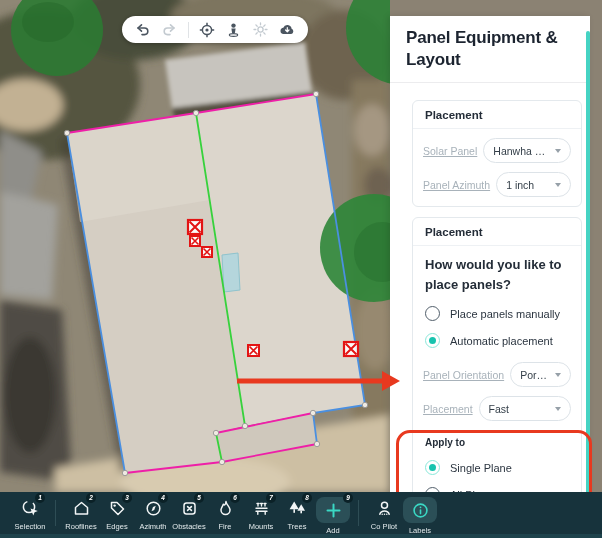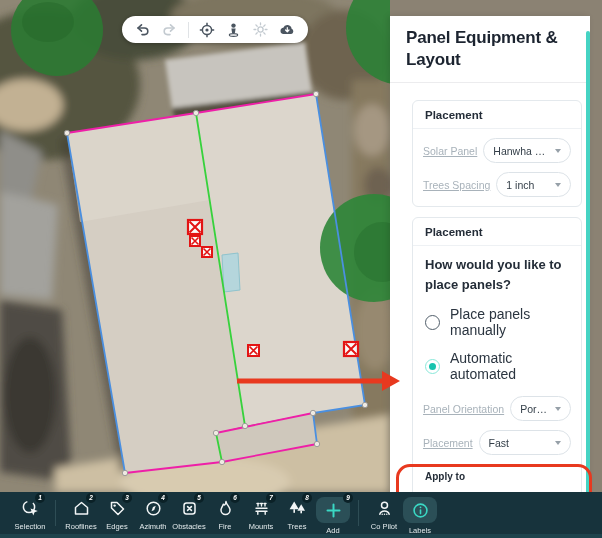--- a/index.html
+++ b/index.html
@@ -41,21 +41,21 @@
     border-top:4.5px solid #96a0a8; margin-left:7px; flex:none; }
   .pill-val { overflow:hidden; text-overflow:ellipsis; }
 
   .placement-card { margin-top:10px; padding-bottom:10px; }
   .question { font-size:13px; font-weight:700; color:#242d38; line-height:1.5; padding:9px 12px 0; }
   .radio-row { display:flex; align-items:center; gap:10px; margin:12px 12px 0; cursor:pointer; }
   .radio { width:15px; height:15px; border-radius:50%; border:1.5px solid #525f6b; flex:none;
     display:flex; align-items:center; justify-content:center; background:#fff; }
   .radio.checked { border-color:#8ae8da; }
   .radio.checked::after { content:""; width:7px; height:7px; border-radius:50%; background:#17c3ae; }
-  .radio-label { font-size:14px; color:#2b3540; }
+  .radio-label { font-size:11px; color:#2b3540; }
 
   .apply-wrap { position:relative; margin-top:16px; padding-bottom:4px; }
   .apply-highlight { position:absolute; left:-17px; right:-11px; top:-7px; bottom:-2px;
     border:3px solid #e8391f; border-radius:14px; pointer-events:none; z-index:5; }
   .apply-title { font-size:10px; font-weight:700; color:#242d38; margin:0 12px; }
 
   .cta-btn { display:block; margin:15px auto 0; width:154px; height:27px; border:none; border-radius:8px;
     background:#3bd7c3; color:#0e3c41; font-size:11px; font-weight:700; font-family:"Liberation Sans",sans-serif;
     cursor:pointer; }
 
@@ -231,39 +231,39 @@
       <section class="card">
         <div class="card-title">Placement</div>
         <div class="field-row">
           <span class="field-label">Solar Panel</span>
           <button class="pill" style="width:104px">
             <span class="pill-val">Hanwha HANWH...</span>
             <span class="chev"></span>
           </button>
         </div>
         <div class="field-row">
-          <span class="field-label">Trees Spacing</span>
+          <span class="field-label">Panel Azimuth</span>
           <button class="pill" style="width:92px">
             <span class="pill-val">1 inch</span>
             <span class="chev"></span>
           </button>
         </div>
       </section>
 
       <section class="card placement-card">
         <div class="card-title">Placement</div>
         <div class="question">How would you like to place panels?</div>
 
         <label class="radio-row">
           <span class="radio"></span>
           <span class="radio-label">Place panels manually</span>
         </label>
         <label class="radio-row">
           <span class="radio checked"></span>
-          <span class="radio-label">Automatic automated</span>
+          <span class="radio-label">Automatic placement</span>
         </label>
 
         <div class="field-row" style="margin-top:14px">
           <span class="field-label">Panel Orientation</span>
           <button class="pill" style="width:78px">
             <span class="pill-val">Portrait</span>
             <span class="chev"></span>
           </button>
         </div>
         <div class="field-row">

